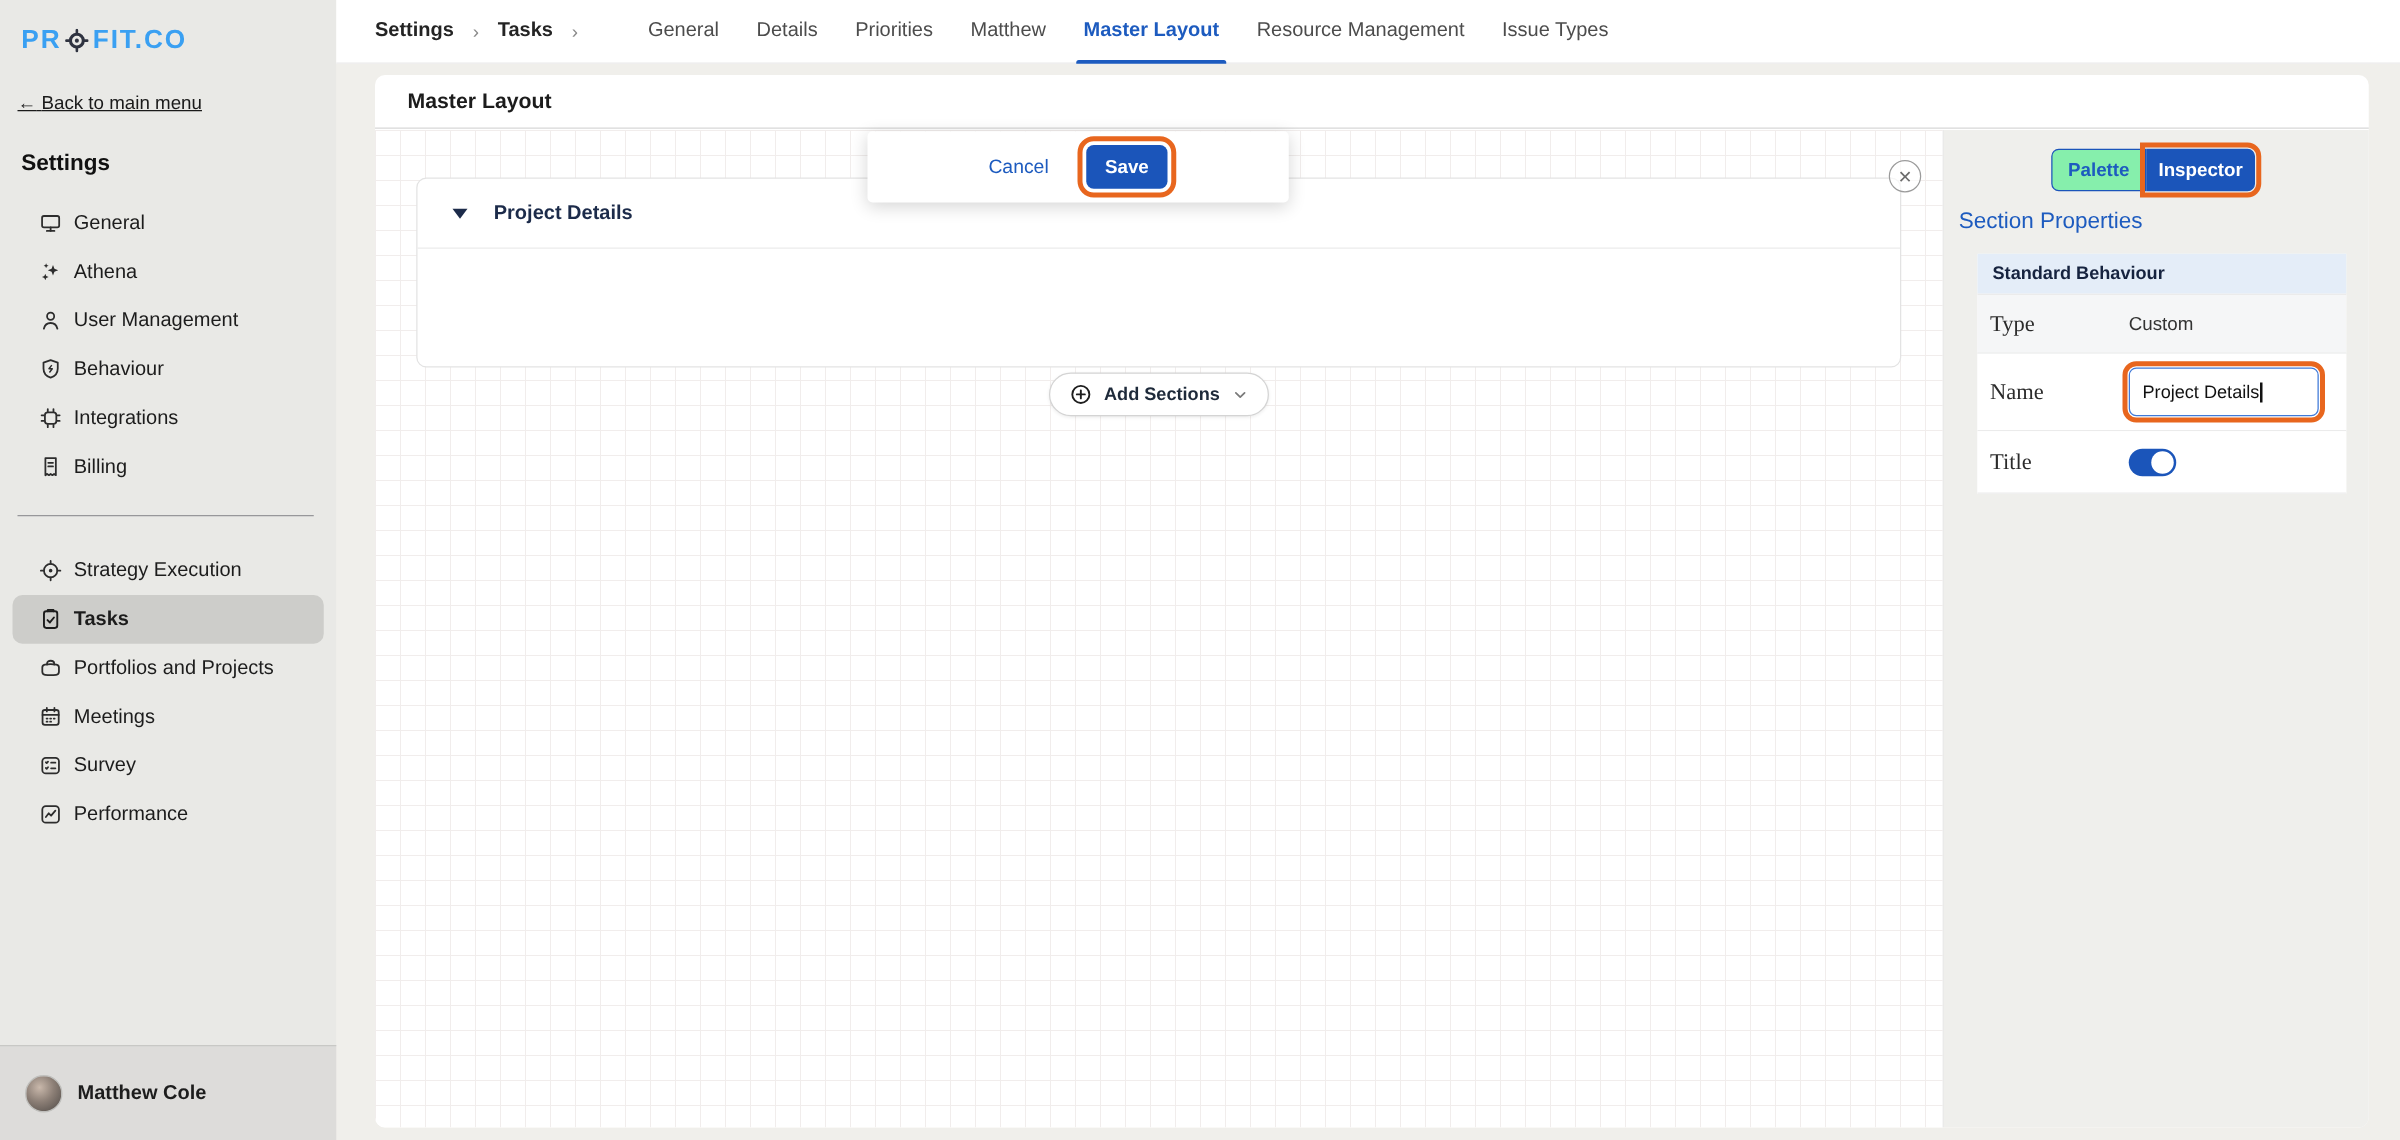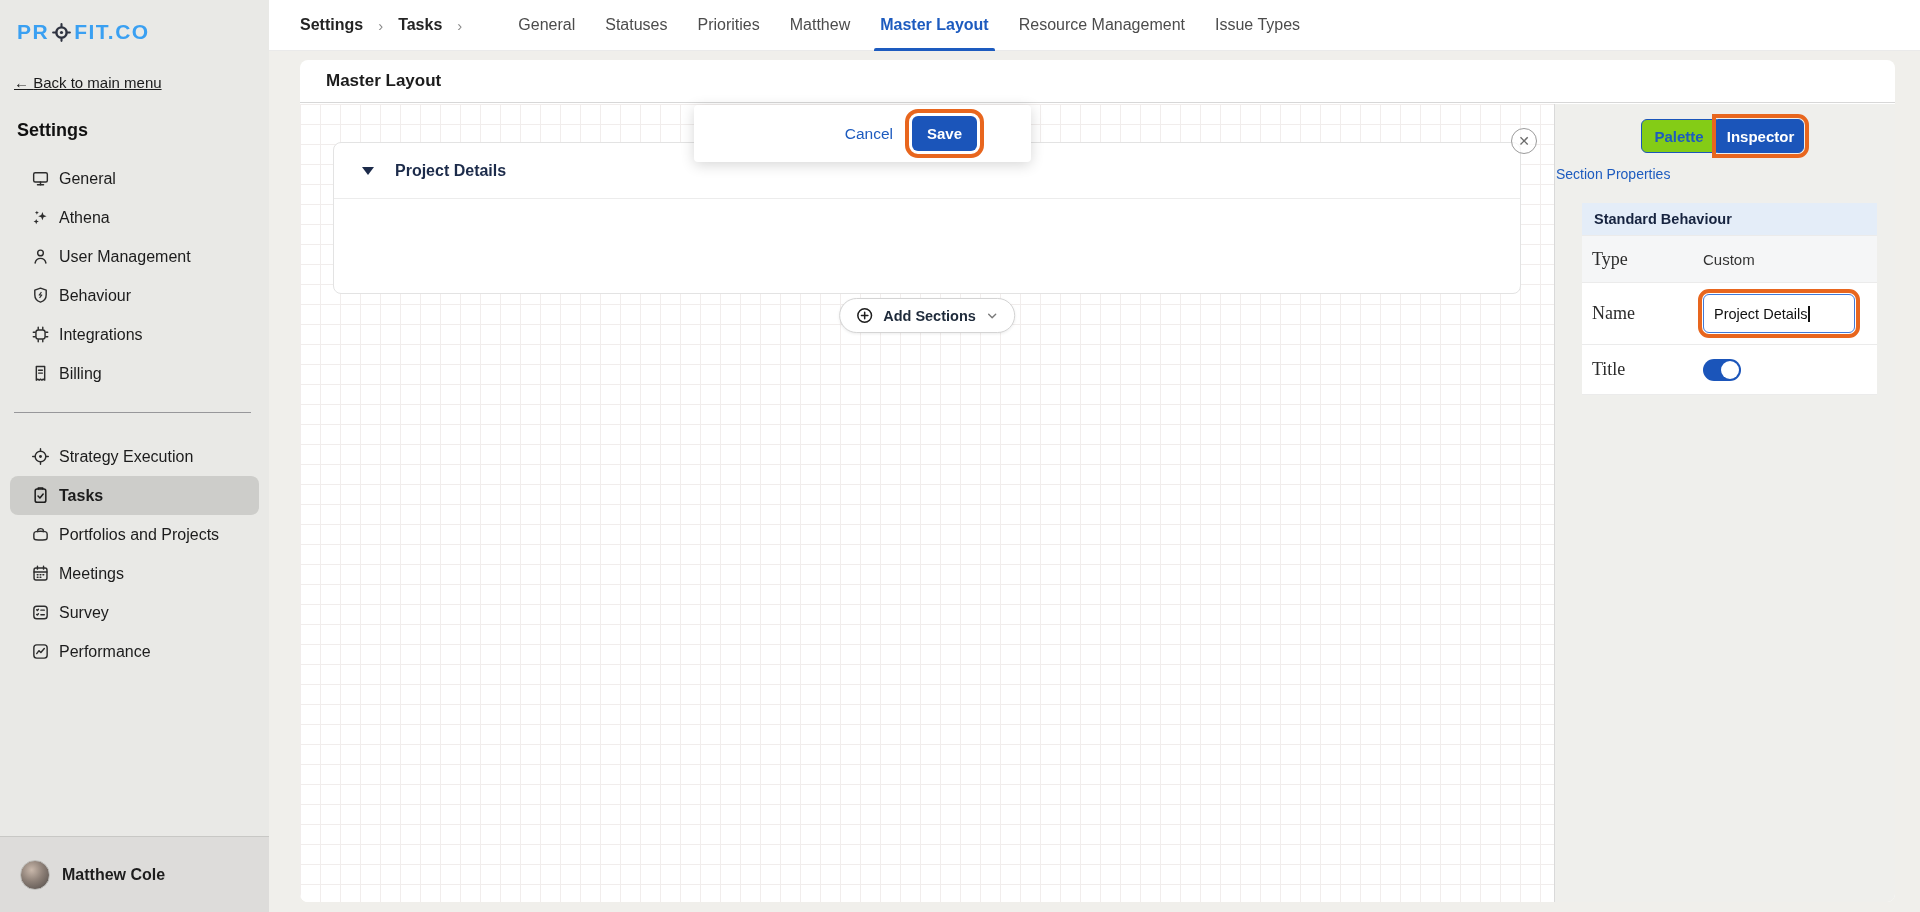--- a/index.html
+++ b/index.html
@@ -42,43 +42,43 @@
   .card{position:absolute;left:31px;top:60px;right:25px;bottom:10px;background:#fff;border-radius:8px;}
   .card-header{height:43px;border-bottom:1px solid #d7d7d7;display:flex;align-items:center;padding-left:26px;}
   .page-title{font-size:17px;font-weight:700;color:#1c1c1c;}
   .card-body{position:absolute;top:44px;left:0;right:0;bottom:0;display:flex;}
 
   
   .canvas{flex:1;position:relative;border-right:1px solid #d9d9d9;border-radius:0 0 0 8px;background-color:#fff;
     background-image:linear-gradient(#f1edec 1px,transparent 1px),linear-gradient(90deg,#f1edec 1px,transparent 1px);
     background-size:20px 20px;}
   .float-toolbar{position:absolute;left:394px;top:1px;width:337px;height:57px;background:#fff;border-radius:4px;
-    box-shadow:0 3px 14px rgba(0,0,0,.16);display:flex;align-items:center;justify-content:flex-end;padding-right:54px;gap:19px;z-index:5;}
+    box-shadow:0 3px 14px rgba(0,0,0,.16);display:flex;align-items:center;justify-content:flex-end;padding-right:97px;gap:30px;z-index:5;}
   .cancel-link{color:var(--link);font-size:15.5px;cursor:pointer;}
   .save-btn{background:var(--accent);color:#fff;font-size:15px;font-weight:700;border:none;border-radius:6px;
     padding:9px 15px;cursor:pointer;outline:4px solid var(--orange);outline-offset:3px;}
 
   .section-card{position:absolute;left:33px;top:38px;width:1188px;height:152px;background:#fff;border:1px solid #e3e3e3;border-radius:8px;}
   .section-header{height:56px;border-bottom:1px solid #ececec;display:flex;align-items:center;padding-left:28px;gap:21px;cursor:pointer;}
   .caret-down{width:0;height:0;border-left:6.5px solid transparent;border-right:6.5px solid transparent;border-top:8px solid #1c2b4a;}
   .section-title{font-size:16px;font-weight:700;color:#1c2b4a;}
   .close-circle{position:absolute;left:1211px;top:24px;width:26px;height:26px;border:1px solid #9b9b9b;border-radius:50%;
     background:rgba(255,255,255,.65);color:#6b6b6b;font-size:14px;display:flex;align-items:center;justify-content:center;cursor:pointer;z-index:4;}
   .add-btn{position:absolute;top:194px;left:50%;transform:translateX(-50%);height:35px;padding:0 15px;background:#fff;
     border:1px solid #d4d4d4;border-radius:18px;box-shadow:0 1px 3px rgba(0,0,0,.08);display:flex;align-items:center;gap:9px;cursor:pointer;}
   .add-btn-label{font-size:14.5px;font-weight:600;color:#1e2a3a;}
 
   
   .panel{width:340px;position:relative;background:#efefec;border-radius:0 0 8px 0;}
   .seg{position:absolute;top:15px;left:86px;display:flex;}
   .seg-btn{height:34px;display:flex;align-items:center;justify-content:center;font-size:15px;cursor:pointer;}
-  .seg-palette{width:76px;background:#84cc16;color:var(--link);font-weight:600;border:1px solid var(--accent);border-radius:6px 0 0 6px;}
+  .seg-palette{width:76px;background:#86efac;color:var(--link);font-weight:600;border:1px solid var(--accent);border-radius:6px 0 0 6px;}
   .seg-inspector{width:87px;background:var(--accent);color:#fff;font-weight:700;border:1px solid var(--accent);border-radius:0 6px 6px 0;
     outline:4px solid var(--orange);outline-offset:1px;}
-  .panel-title{position:absolute;top:62px;left:1px;font-size:14px;color:var(--link);cursor:pointer;}
+  .panel-title{position:absolute;top:62px;left:12px;font-size:18px;color:var(--link);cursor:pointer;}
   .prop-block{position:absolute;top:99px;left:27px;width:295px;background:#fff;}
   .prop-strip{height:32px;background:#e4edf8;display:flex;align-items:center;padding-left:12px;font-size:14.5px;font-weight:700;color:var(--navy);}
   .prow{display:flex;align-items:center;background:#fff;border-bottom:1px solid #ebebeb;}
   .prow.shaded{background:#f5f6f7;border-top:1px solid #ebebeb;}
   .prow-type{height:48px;}
   .prow-name{height:62px;}
   .prow-title{height:50px;}
   .plabel{width:121px;padding-left:10px;font-size:18px;color:#2b2b2b;font-family:Liberation Serif, serif;}
   .pvalue{font-size:15px;color:#333;}
   .name-input{width:152px;height:39px;border:1.5px solid #3f79d8;border-radius:6px;background:#fff;display:flex;align-items:center;
@@ -238,21 +238,21 @@
 
 <main class="main">
 
   <div class="topnav">
     <span class="crumb">Settings</span>
     <span class="crumb-sep">›</span>
     <span class="crumb">Tasks</span>
     <span class="crumb-sep">›</span>
     <div class="tabs">
       <span class="tab">General</span>
-      <span class="tab">Statuses</span>
+      <span class="tab">Details</span>
       <span class="tab">Priorities</span>
       <span class="tab">Matthew</span>
       <span class="tab active">Master Layout</span>
       <span class="tab">Resource Management</span>
       <span class="tab">Issue Types</span>
     </div>
   </div>
 
   <section class="card">
     <div class="card-header">

